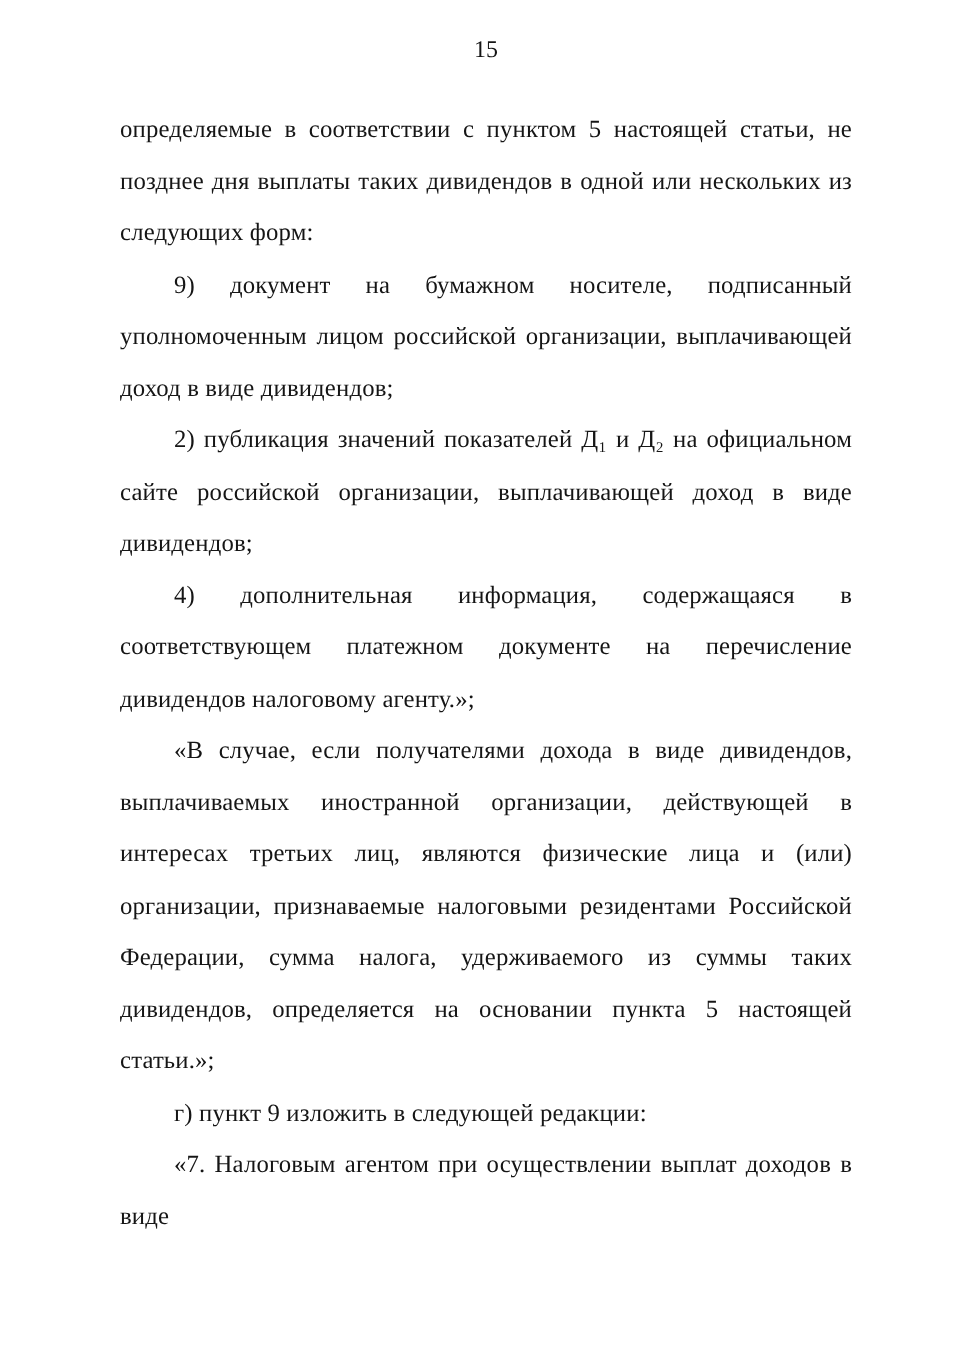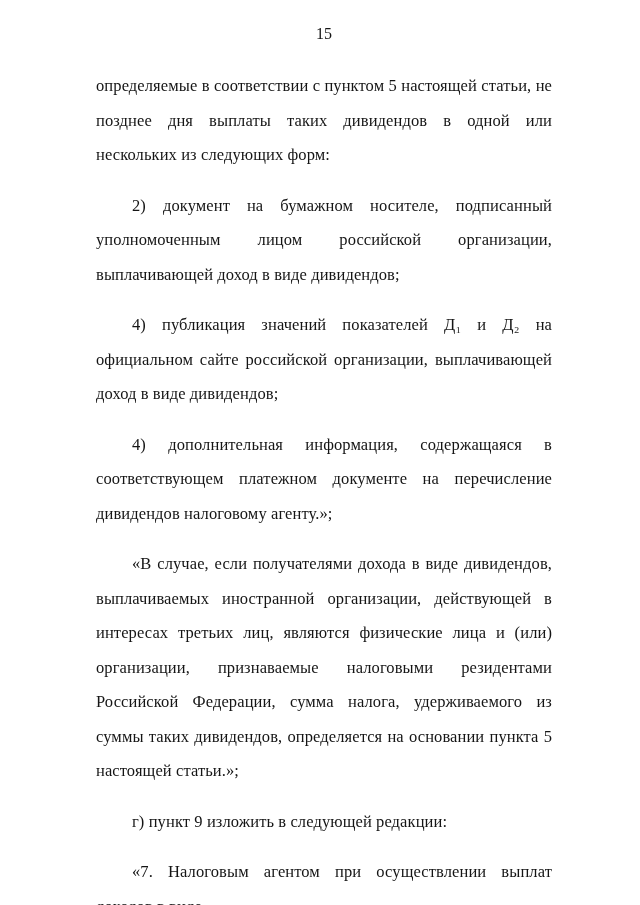--- a/index.html
+++ b/index.html
@@ -18,38 +18,38 @@
     color: #151515;
     overflow: hidden;
   }
   .page-number {
     text-align: center;
     font-size: 16px;
     line-height: 20px;
     margin: 0 0 25px 0;
   }
   .body-text p {
-    margin: 16px;
+    margin: 0;
     font-size: 16.5px;
     line-height: 34.5px;
     text-align: justify;
     letter-spacing: 0.1px;
   }
   .body-text p.indent {
     text-indent: 36px;
   }
 </style>
 </head>
 <body>
 
 <div class="page">
   <div class="page-number">15</div>
 
   <div class="body-text">
     <p>определяемые в соответствии с пунктом 5 настоящей статьи, не позднее дня выплаты таких дивидендов в одной или нескольких из следующих форм:</p>
-    <p class="indent">2) документ на бумажном носителе, подписанный уполномоченным лицом российской организации, выплачивающей доход в виде дивидендов;</p>
-    <p class="indent">4) публикация значений показателей Д₁ и Д₂ на официальном сайте российской организации, выплачивающей доход в виде дивидендов;</p>
+    <p class="indent">9) документ на бумажном носителе, подписанный уполномоченным лицом российской организации, выплачивающей доход в виде дивидендов;</p>
+    <p class="indent">2) публикация значений показателей Д₁ и Д₂ на официальном сайте российской организации, выплачивающей доход в виде дивидендов;</p>
     <p class="indent">4) дополнительная информация, содержащаяся в соответствующем платежном документе на перечисление дивидендов налоговому агенту.»;</p>
     <p class="indent">«В случае, если получателями дохода в виде дивидендов, выплачиваемых иностранной организации, действующей в интересах третьих лиц, являются физические лица и (или) организации, признаваемые налоговыми резидентами Российской Федерации, сумма налога, удерживаемого из суммы таких дивидендов, определяется на основании пункта 5 настоящей статьи.»;</p>
     <p class="indent">г) пункт 9 изложить в следующей редакции:</p>
     <p class="indent">«7. Налоговым агентом при осуществлении выплат доходов в виде</p>
   </div>
 </div>
 
 </body></html>

